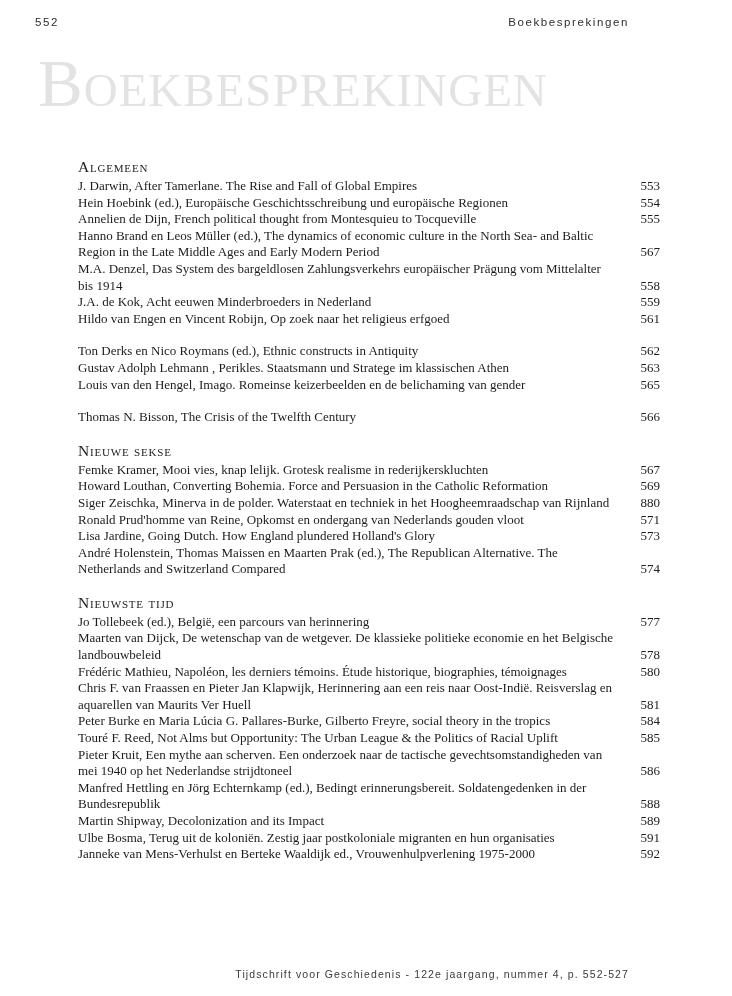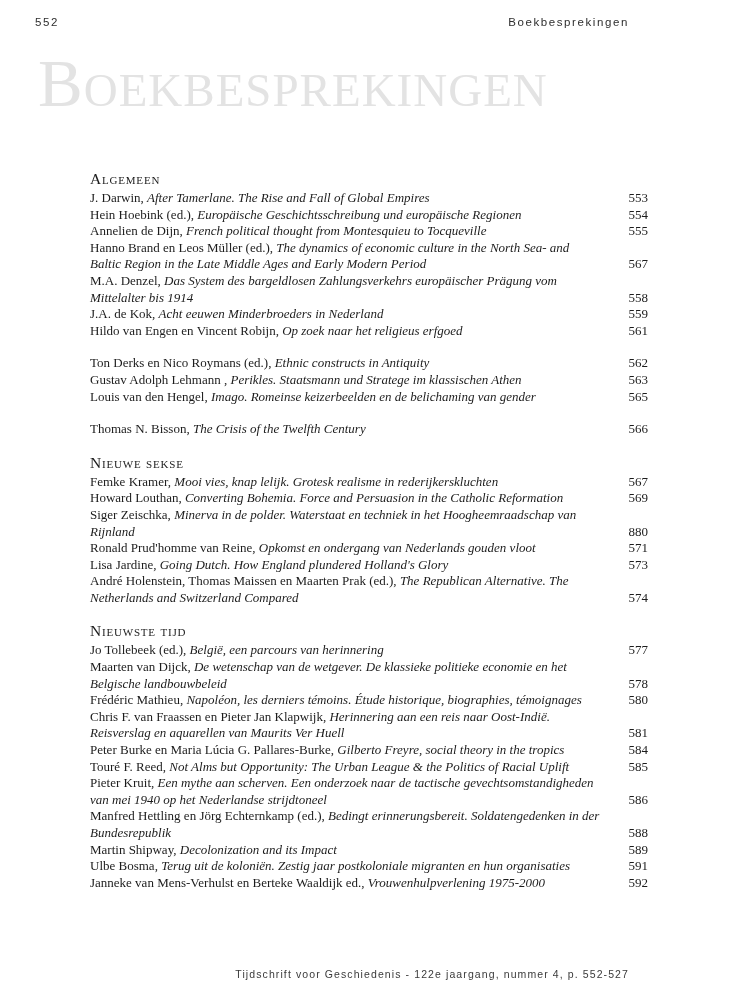--- a/index.html
+++ b/index.html
@@ -47,37 +47,37 @@
   
   .toc {
     position: absolute;
     top: 158px;
     left: 78px;
     width: 582px;
     font-size: 13px;
     line-height: 16.6px;
     color: #1c1c1c;
   }
-  .section { margin: 12px; }
+  .section { margin: 0; }
   .section + .section { margin-top: 16px; }
   .section-heading {
     margin: 0 0 2px 0;
     font-size: 15.5px;
     line-height: 18px;
     font-weight: 400;
     font-variant: small-caps;
     letter-spacing: 0.8px;
     color: #1b1b1b;
   }
   .entry {
     position: relative;
     margin: 0;
     padding-right: 46px;
   }
-  .entry .title { font-style: italic; }
+  .entry .title { }
   .entry .pagenum {
     position: absolute;
     right: 0;
     bottom: 0;
     font-style: normal;
     white-space: nowrap;
   }
   .entry .pagenum.first-line { bottom: auto; top: 0; }
 
   

